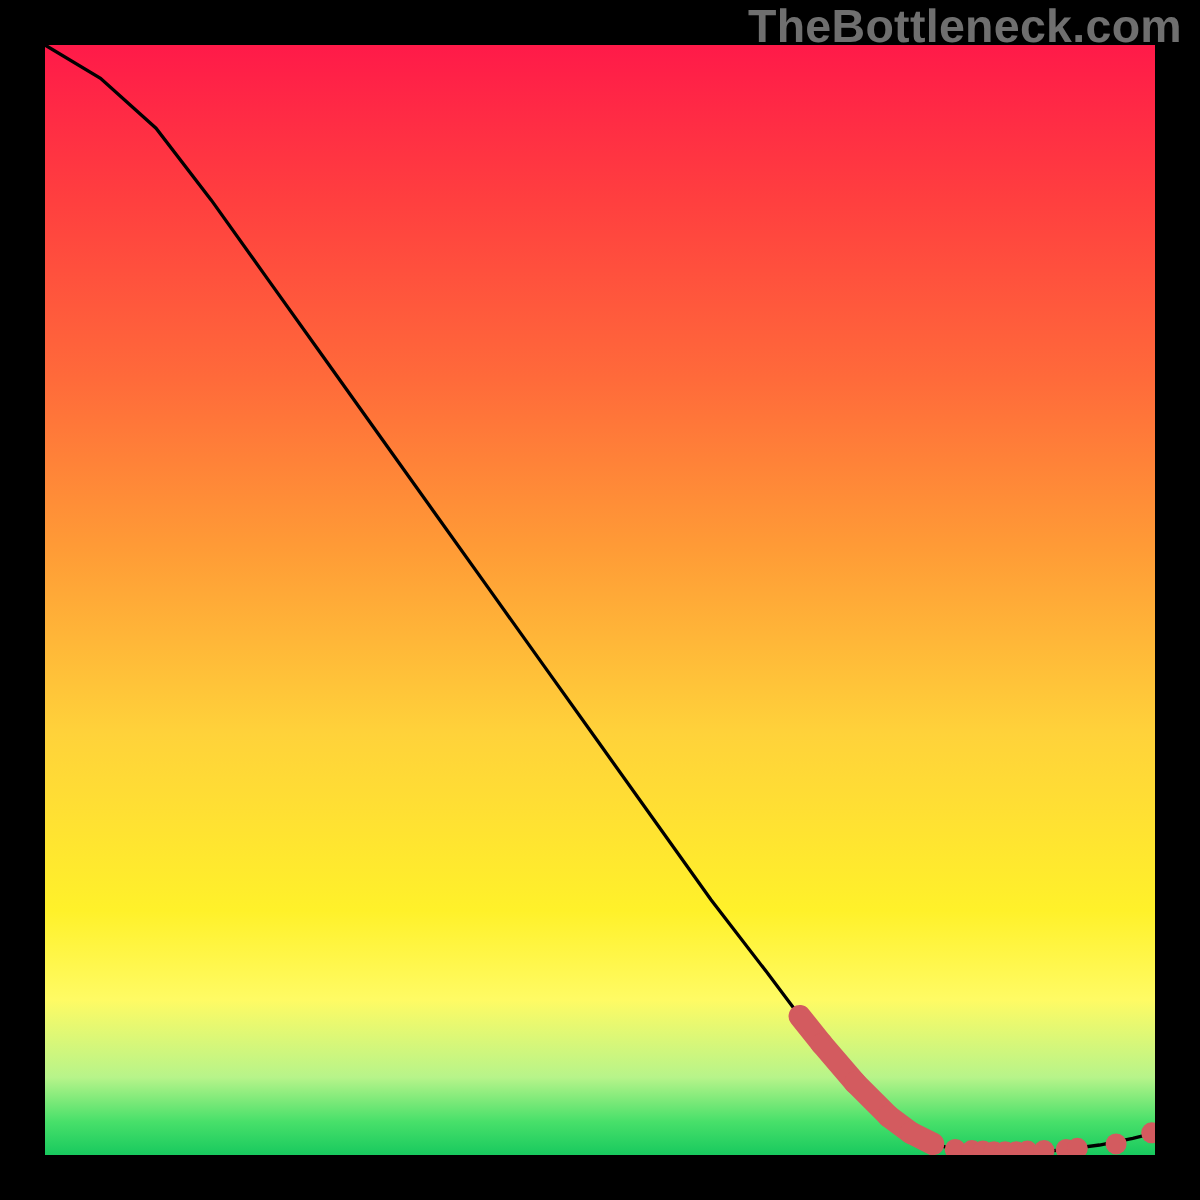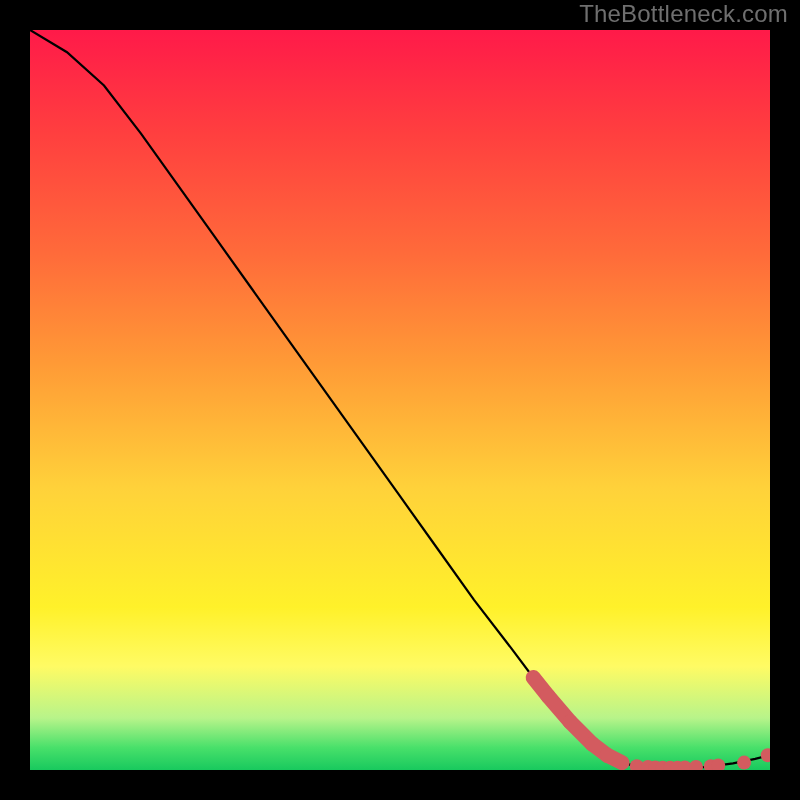--- a/index.html
+++ b/index.html
@@ -14,23 +14,23 @@
   .chart-wrap {
     position: relative;
     width: 800px;
     height: 800px;
   }
   .watermark {
     position: absolute;
     top: 0;
     right: 12px;
     color: #6f6f6f;
-    font-size: 24px;
+    font-size: 31px;
     letter-spacing: 0.2px;
-    font-weight: 400;
+    font-weight: 700;
     z-index: 5;
     user-select: none;
   }
   .plot-area {
     position: absolute;
     left: 30px;
     top: 30px;
     width: 740px;
     height: 740px;
     

